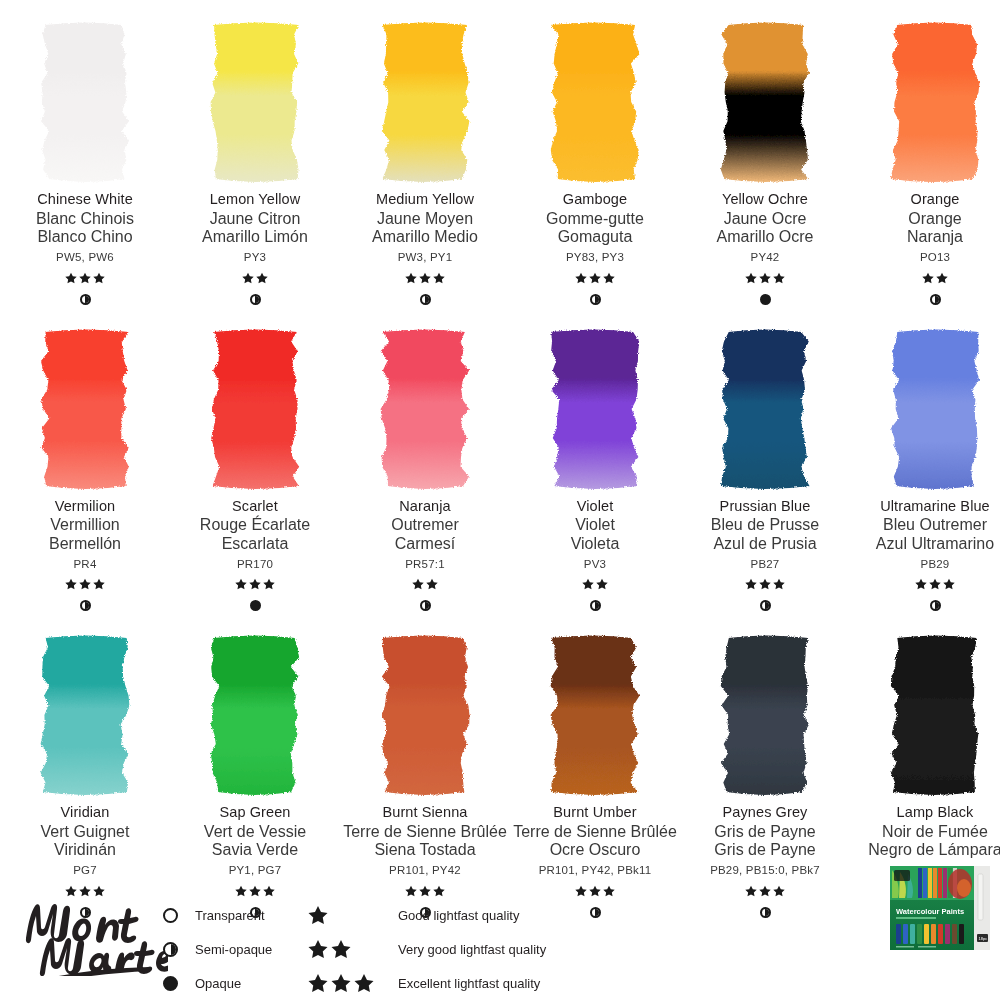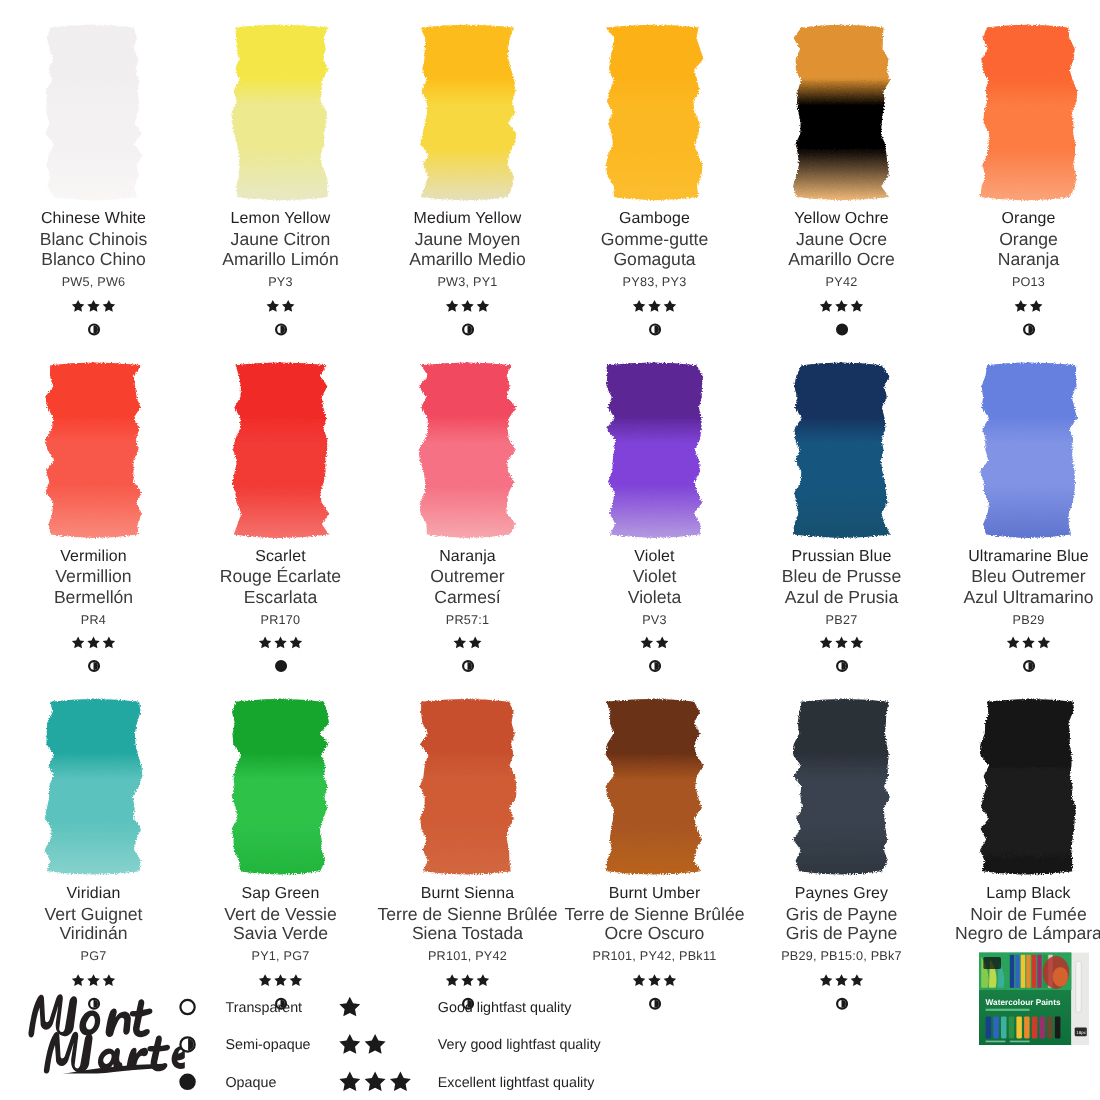--- a/index.html
+++ b/index.html
@@ -104,21 +104,21 @@
   }
   .legend-opacity {
     position: absolute;
     left: 163px; top: 26px;
     width: 150px;
   }
   .legend-row {
     display: flex;
     align-items: center;
     height: 34px;
-    gap: 27px;
+    gap: 17px;
   }
   .legend-row .lbl {
     font-size: 13px;
     color: #231f20;
     white-space: nowrap;
   }
   .legend-opacity .op { width: 15px; height: 15px; border-width: 2.5px; }
 
   .legend-stars {
     position: absolute;

